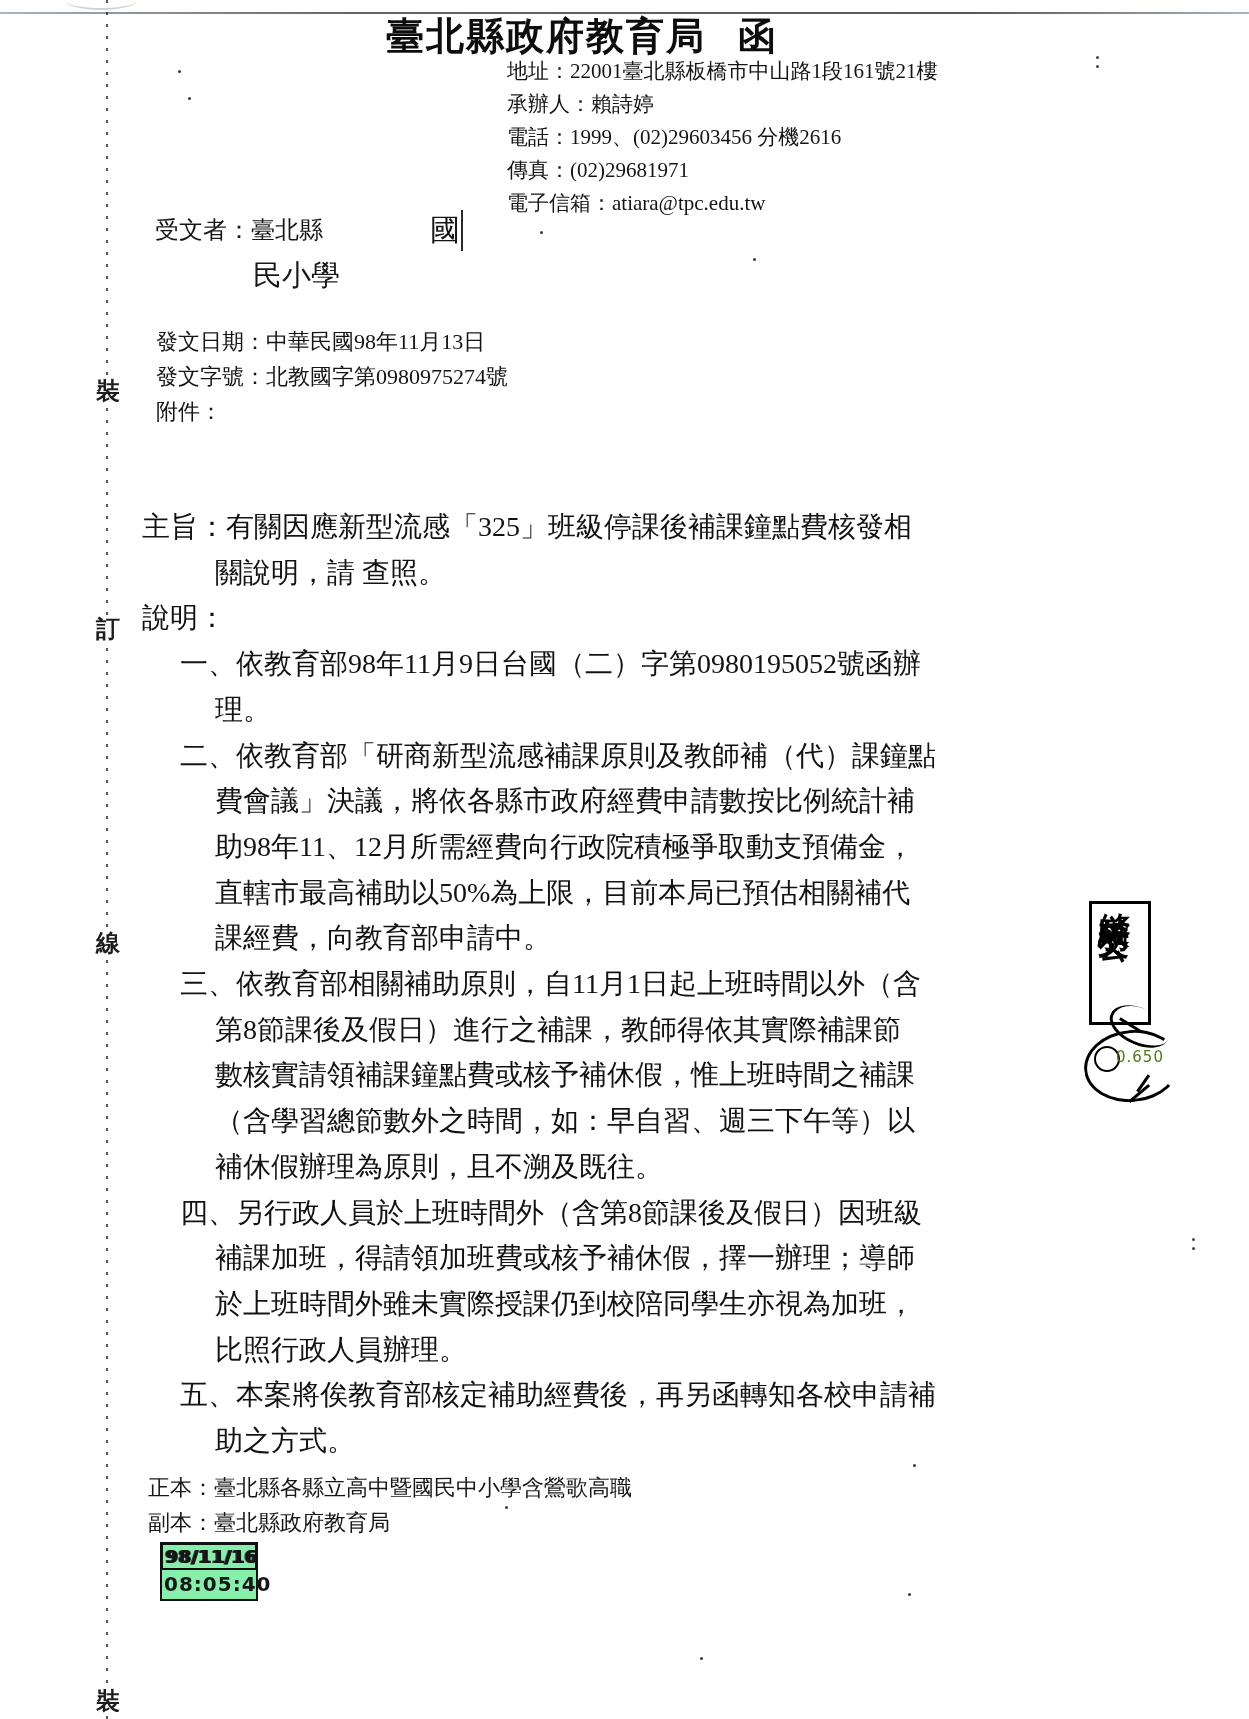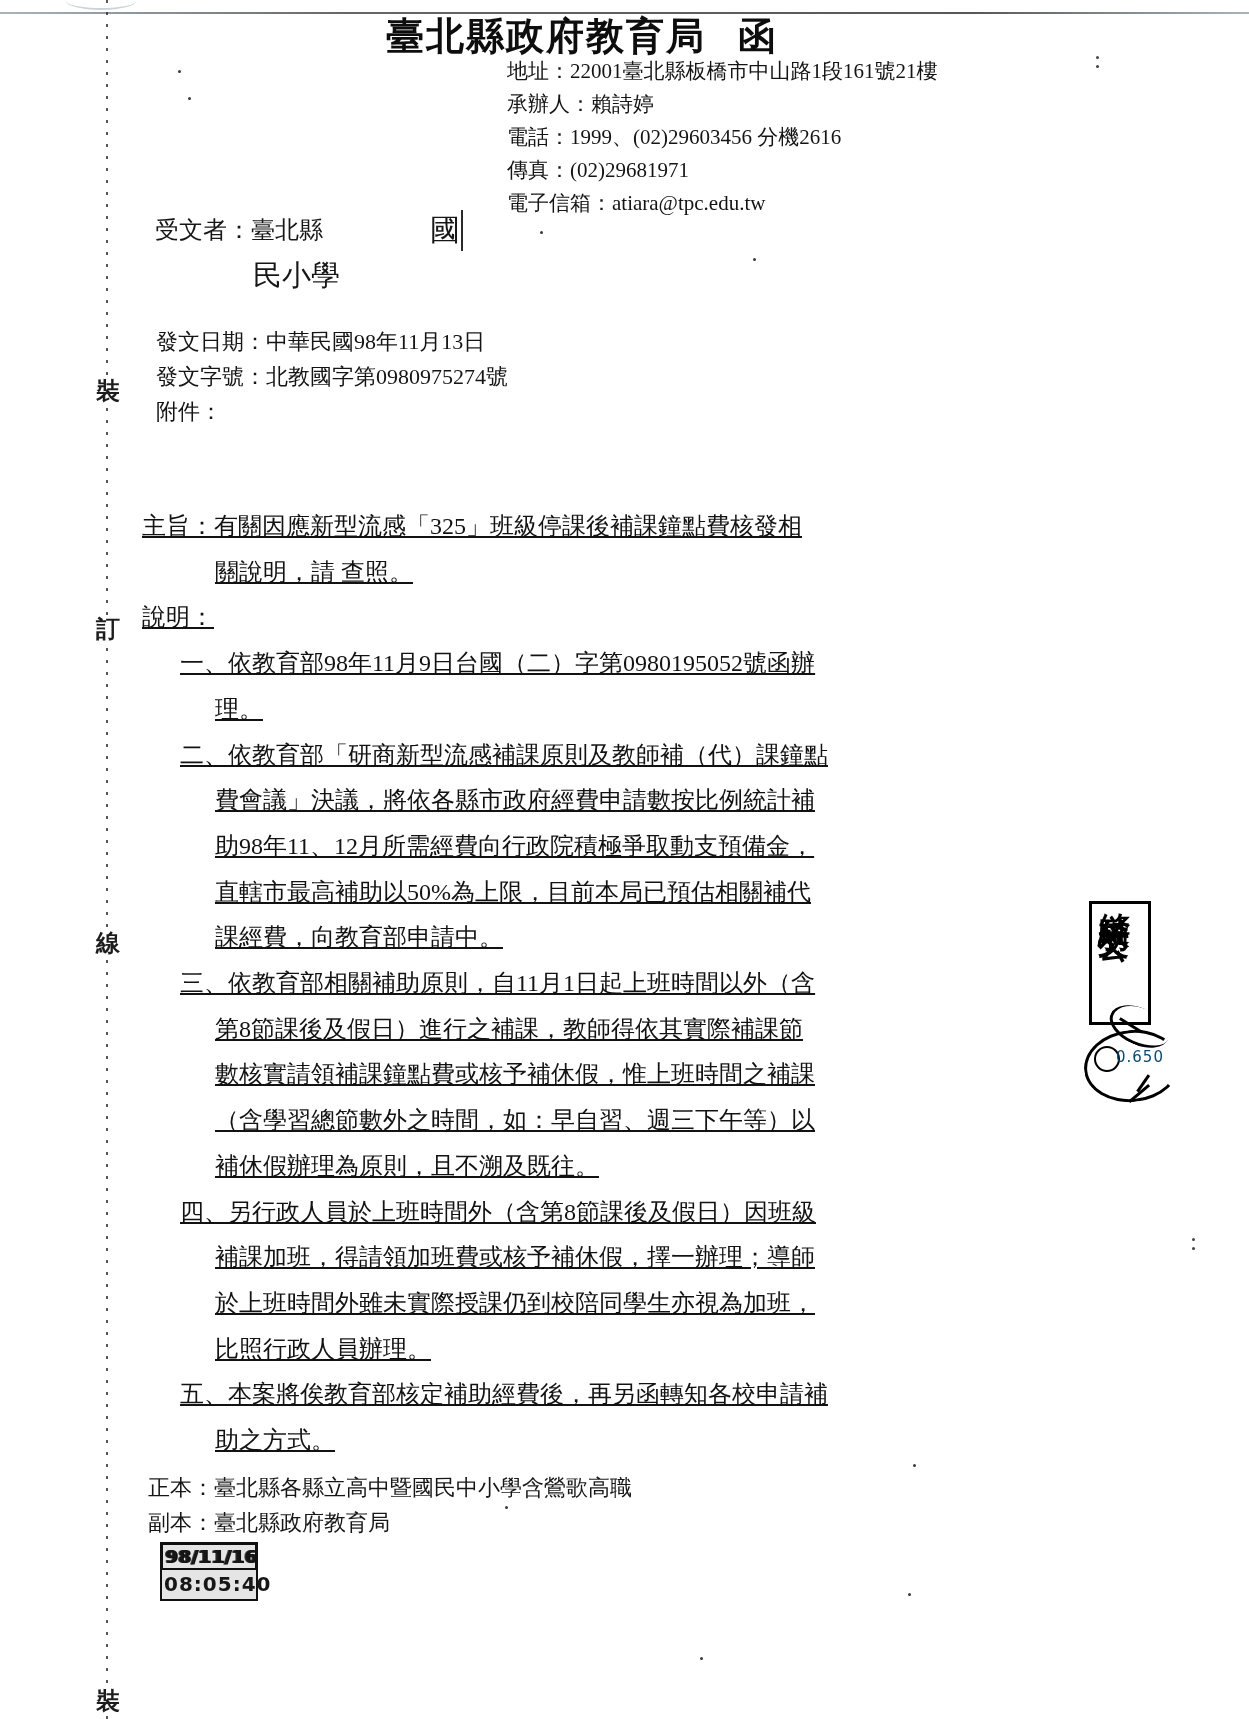--- a/index.html
+++ b/index.html
@@ -33,51 +33,51 @@
 
   
   .recip-1 { left:155px; top:214px; font-size:24px; white-space:nowrap; }
   .recip-partial { left:430px; top:210px; font-size:30px; border-right:2px solid #2a2a2a; padding-right:1px; }
   .recip-2 { left:253px; top:256px; font-size:29px; white-space:nowrap; }
 
   
   .meta { left:156px; top:324px; font-size:22px; line-height:35px; white-space:nowrap; color:#141414; }
 
   
-  .docbody { left:142px; top:504px; font-size:24px; line-height:45.7px; white-space:nowrap; color:#121212;text-decoration:underline; }
+  .docbody { left:142px; top:504px; font-size:28px; line-height:45.7px; white-space:nowrap; color:#121212; }
   .docbody .first { padding-left:38px; }
   .docbody .cont  { padding-left:73px; }
 
   
   .dist-1 { left:148px; top:1473px; font-size:22px; white-space:nowrap; }
   .dist-2 { left:148px; top:1508px; font-size:22px; white-space:nowrap; }
 
   
-  .rstamp { left:160px; top:1542px; width:94px; border:2px solid #101010; background:#e5e5e5;
+  .rstamp { left:160px; top:1542px; width:94px; border:2px solid #101010; background:#86efac;
     font-family:"DejaVu Sans",sans-serif; }
   .rstamp .r-date { border:2px solid #101010; margin:-1px -1px 0 -1px; padding:1px 2px;
     font-size:18px; font-weight:bold; letter-spacing:.5px;
     text-shadow:1.5px 0 0 #111, -1px 0 0 #444; }
   .rstamp .r-time { padding:2px 2px 3px 2px; font-size:20px; font-weight:bold; letter-spacing:1px; }
 
   
   .seal-rect { left:1089px; top:901px; width:56px; height:118px; border:3px solid #000;
     overflow:hidden; background:#fff; }
   .seal-text { writing-mode:vertical-rl; font-size:31px; font-weight:bold; line-height:30px;
     letter-spacing:-5px; margin-left:8px; margin-top:-2px; color:#000;
     transform:rotate(2deg) scaleY(1.08); }
   .seal-swirl { left:1108px; top:1008px; width:60px; height:34px;
     border-bottom:3px solid #000; border-left:3px solid #000; border-radius:50%;
     transform:rotate(24deg); }
   .seal-circle { left:1084px; top:1030px; width:90px; height:66px; border:3px solid #000;
     border-radius:50%; border-right-color:transparent; transform:rotate(-6deg); }
   .seal-circle-inner { left:1094px; top:1046px; width:22px; height:22px;
     border:2px solid #000; border-radius:50%; }
   .seal-circle-text { left:1116px; top:1048px; font-size:15px; font-family:"DejaVu Sans",sans-serif;
-    color:#0c4a6e; letter-spacing:1px; }
+    color:#4d7c0f; letter-spacing:1px; }
   .seal-hatch { width:26px; height:2.5px; background:#000; }
 
   
   .nd { width:3px; height:3px; background:#3a3a3a; border-radius:50%; }
   .ncolon { width:3px; height:3px; background:#454545; border-radius:50%; box-shadow:0 9px 0 #454545; }
 </style>
 </head>
 <body>
 
 <div class="abs scan-top-line"></div>

